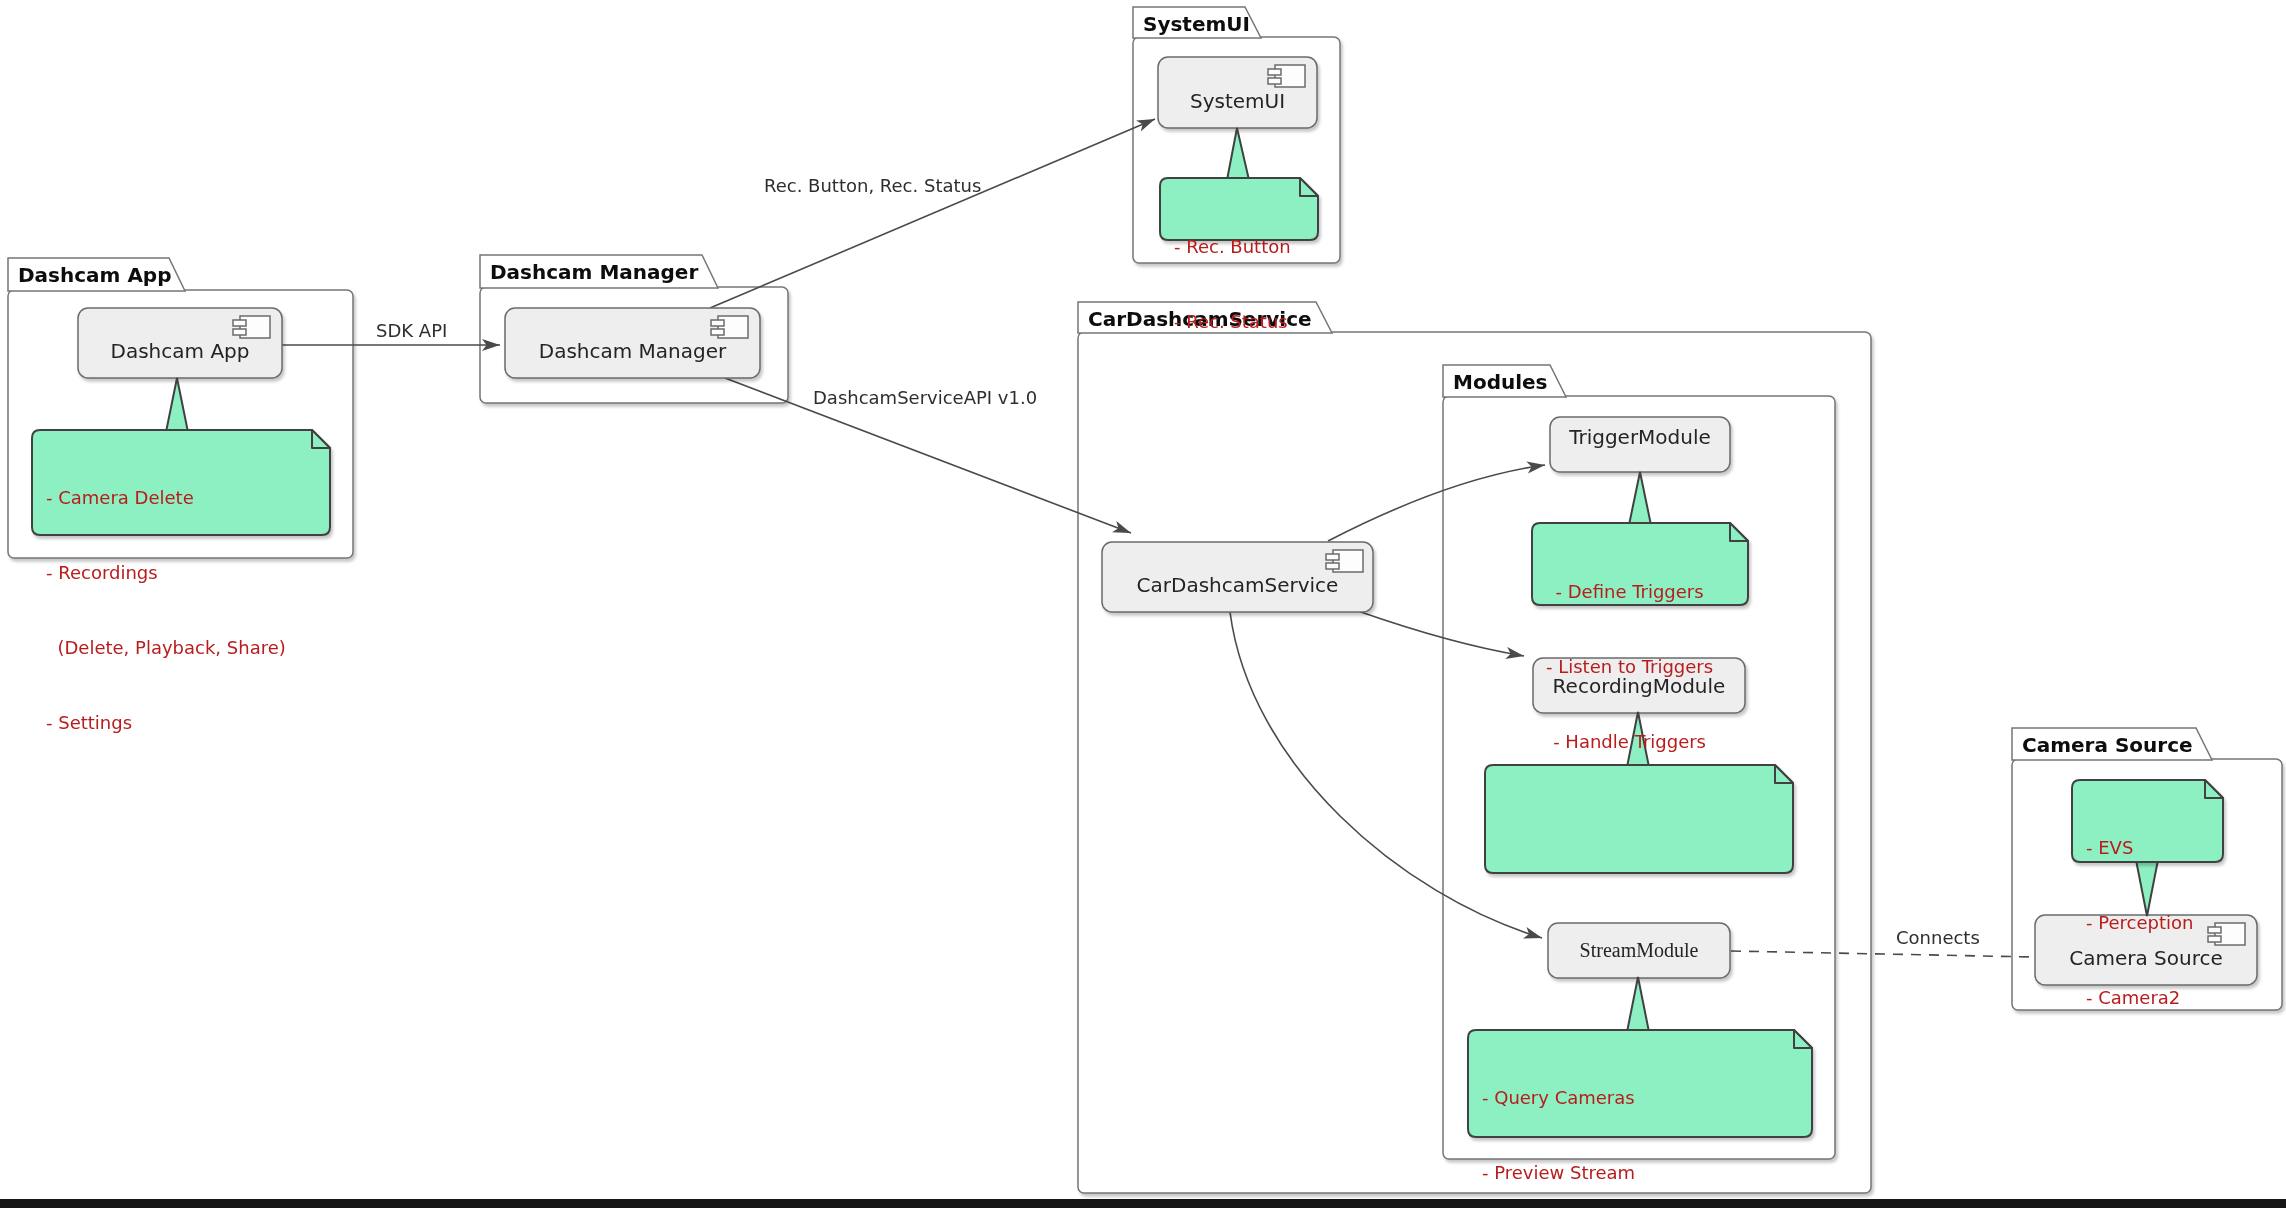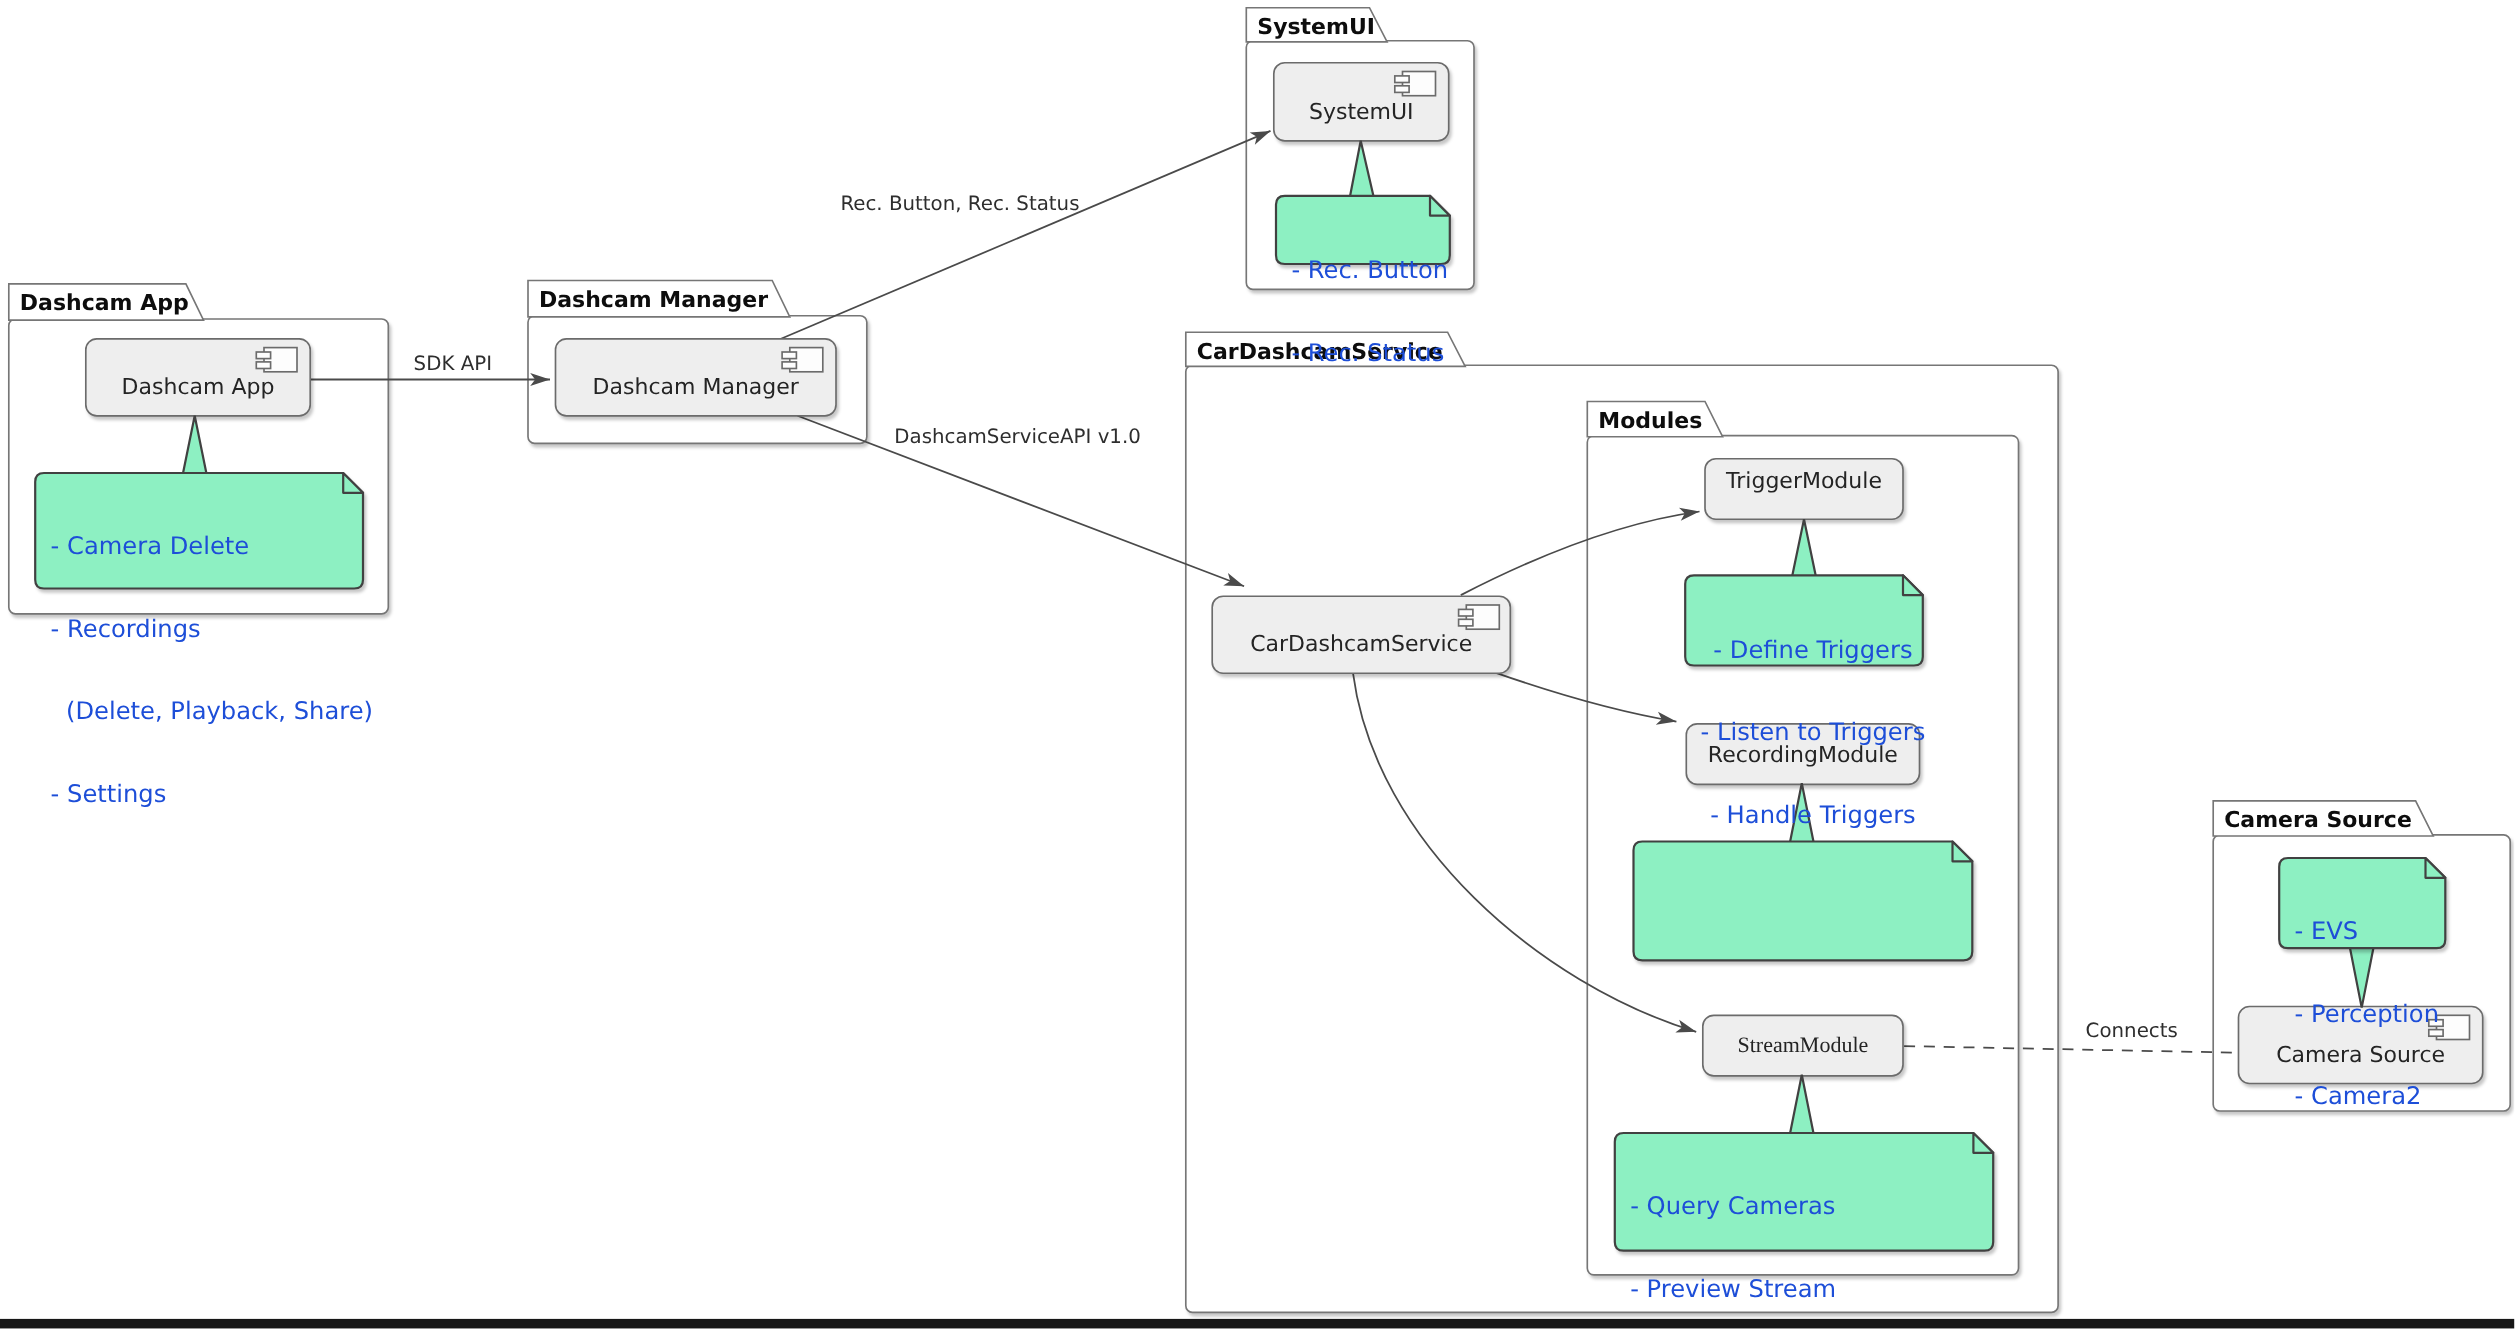--- a/index.html
+++ b/index.html
@@ -8,21 +8,21 @@
     font-family:"DejaVu Sans", sans-serif; overflow:hidden;
   }
   #diagram-svg { position:absolute; left:0; top:0; }
   .txt { position:absolute; color:#1e1e1e; }
   .pkg-title { font-size:20px; font-weight:700; line-height:26px; color:#0d0d0d; white-space:nowrap; }
   .comp-name {
     font-size:20px; color:#242424; display:flex; align-items:center; justify-content:center;
     text-align:center; white-space:nowrap;
   }
   .comp-name.with-icon { padding-top:16px; box-sizing:border-box; }
-  .note-text { font-size:22px; line-height:25px; color:#1d4ed8; white-space:pre; }
+  .note-text { font-size:18px; line-height:25px; color:#b91c1c; white-space:pre; }
   .note-line { white-space:pre; }
   .edge-label { font-size:18px; color:#2e2e2e; white-space:nowrap; }
   .shadow { filter: drop-shadow(2px 3px 1.5px rgba(0,0,0,0.22)); }
   .pkg-body { fill:#ffffff; stroke:#767676; stroke-width:1.5; }
   .pkg-tab  { fill:#ffffff; stroke:#767676; stroke-width:1.5; }
   .comp-rect { fill:#eeeeee; stroke:#6b6b6b; stroke-width:1.5; }
   .note-shape { fill:#8DF0C2; stroke:#414141; stroke-width:2; }
   .note-fold  { fill:#8DF0C2; stroke:#414141; stroke-width:2; stroke-linejoin:round; }
   .note-tail  { fill:#8DF0C2; stroke:#414141; stroke-width:2; }
   .edge { fill:none; stroke:#4a4a4a; stroke-width:1.6; }

